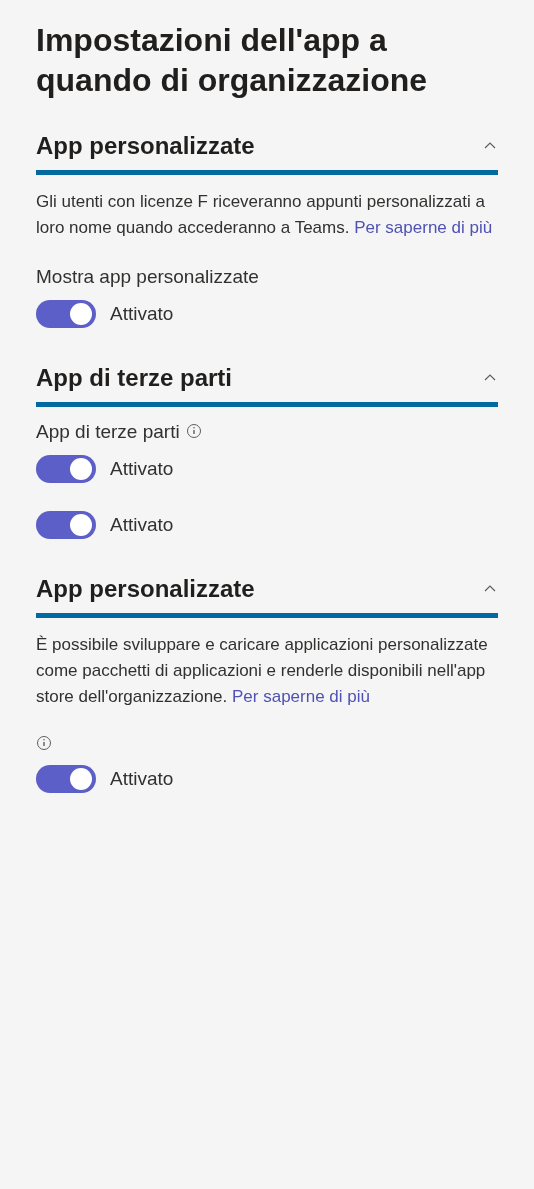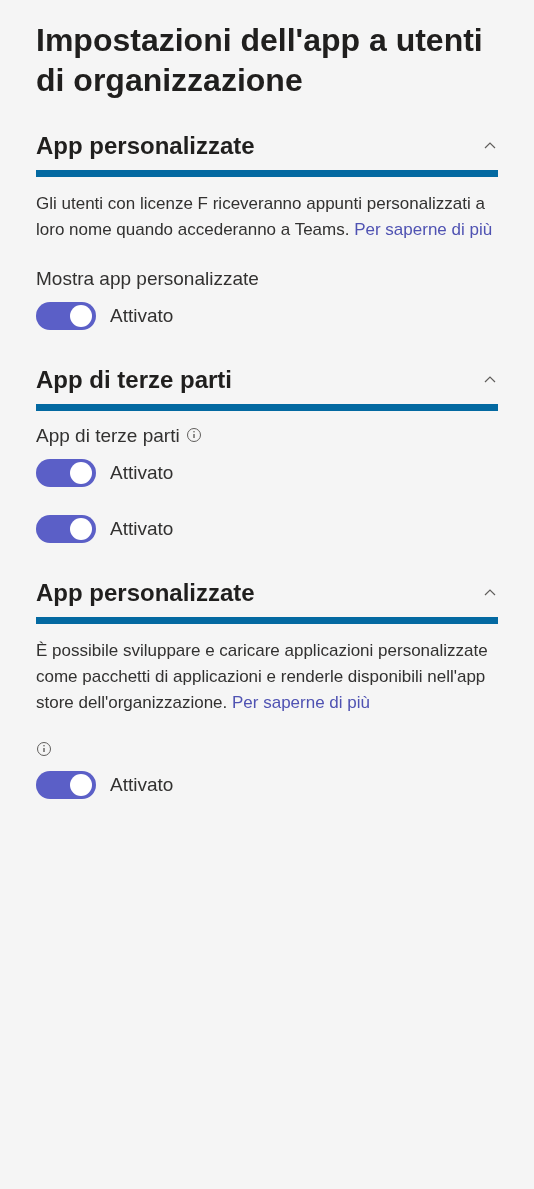--- a/index.html
+++ b/index.html
@@ -19,21 +19,21 @@
     margin-bottom: 32px;
     color: #201f1e;
   }
   .section {
     margin-bottom: 36px;
   }
   .section-header {
     display: flex;
     align-items: center;
     justify-content: space-between;
-    border-bottom: 7px solid #0369a1;
+    border-bottom: 5px solid #0369a1;
     padding-bottom: 10px;
     margin-bottom: 14px;
     cursor: pointer;
   }
   .section-title {
     font-size: 24px;
     font-weight: 700;
     color: #201f1e;
   }
   .chevron {
@@ -100,21 +100,21 @@
   }
   .toggle-state {
     font-size: 19px;
     color: #323130;
   }
 </style>
 </head>
 <body>
 
 <div class="container">
-  <h1>Impostazioni dell'app a utenti di organizzazione</h1>
+  <h1>Impostazioni dell'app a quando di organizzazione</h1>
 
   <div class="section">
     <div class="section-header">
       <div class="section-title">App personalizzate</div>
       <span class="chevron">
         <svg viewBox="0 0 16 16" width="16" height="16" fill="none" stroke="currentColor" stroke-width="1.2">
             <path d="M3 10l5-5 5 5"></path>
           </svg>
       </span>
     </div>

